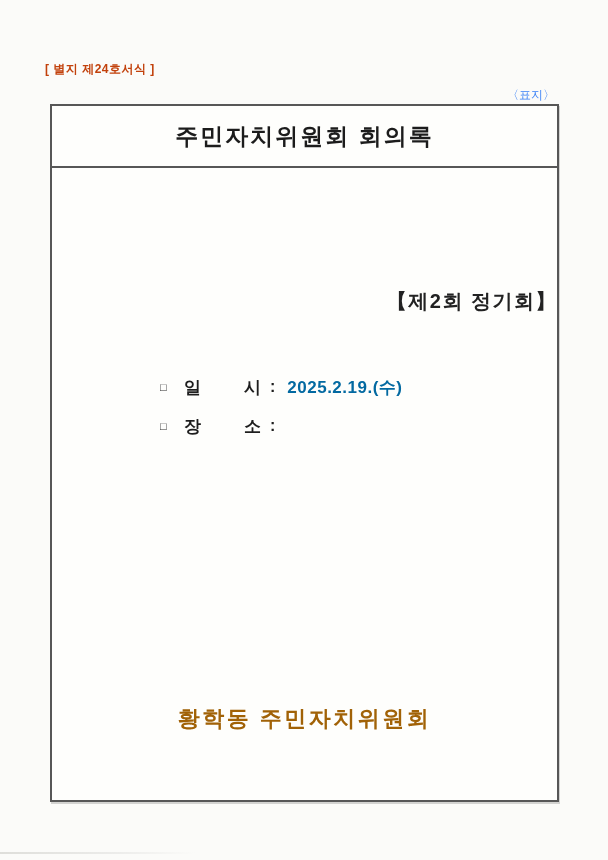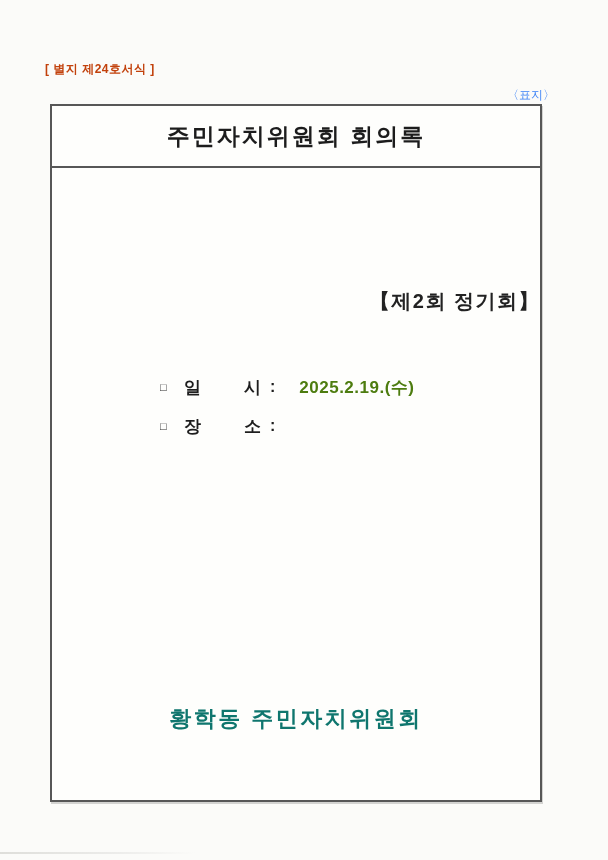--- a/index.html
+++ b/index.html
@@ -41,20 +41,21 @@
   
   .cover-box {
     position: absolute;
     left: 50px;
     top: 104px;
     width: 488px;
     height: 694px;
     border: 2px solid #575757;
     background: #fefefc;
     box-shadow: 1px 2px 0 rgba(90,90,90,0.25);
+    padding-left: 17px;
   }
   .title-band {
     position: absolute;
     left: 0;
     top: 0;
     width: 100%;
     height: 60px;
     border-bottom: 2px solid #575757;
     display: flex;
     align-items: center;
@@ -106,36 +107,36 @@
     font-weight: bold;
     color: #1e1e1e;
   }
   .info-sep {
     margin-left: 9px;
     font-size: 16px;
     font-weight: bold;
     color: #1e1e1e;
   }
   .info-value {
-    margin-left: 24px;
+    margin-left: 12px;
     font-size: 17px;
     font-weight: bold;
     letter-spacing: 0.5px;
-    color: #4d7c0f;
+    color: #0369a1;
   }
   .organization {
     position: absolute;
     left: 0;
     top: 598px;
     width: 100%;
     text-align: center;
     font-size: 22px;
     font-weight: bold;
     letter-spacing: 2.5px;
-    color: #0f766e;
+    color: #a16207;
     white-space: nowrap;
   }
   
   .scan-artifact {
     position: absolute;
     left: 0;
     top: 852px;
     width: 195px;
     height: 2px;
     background: linear-gradient(to right, #dededa, #ececea 60%, rgba(250,250,248,0));

